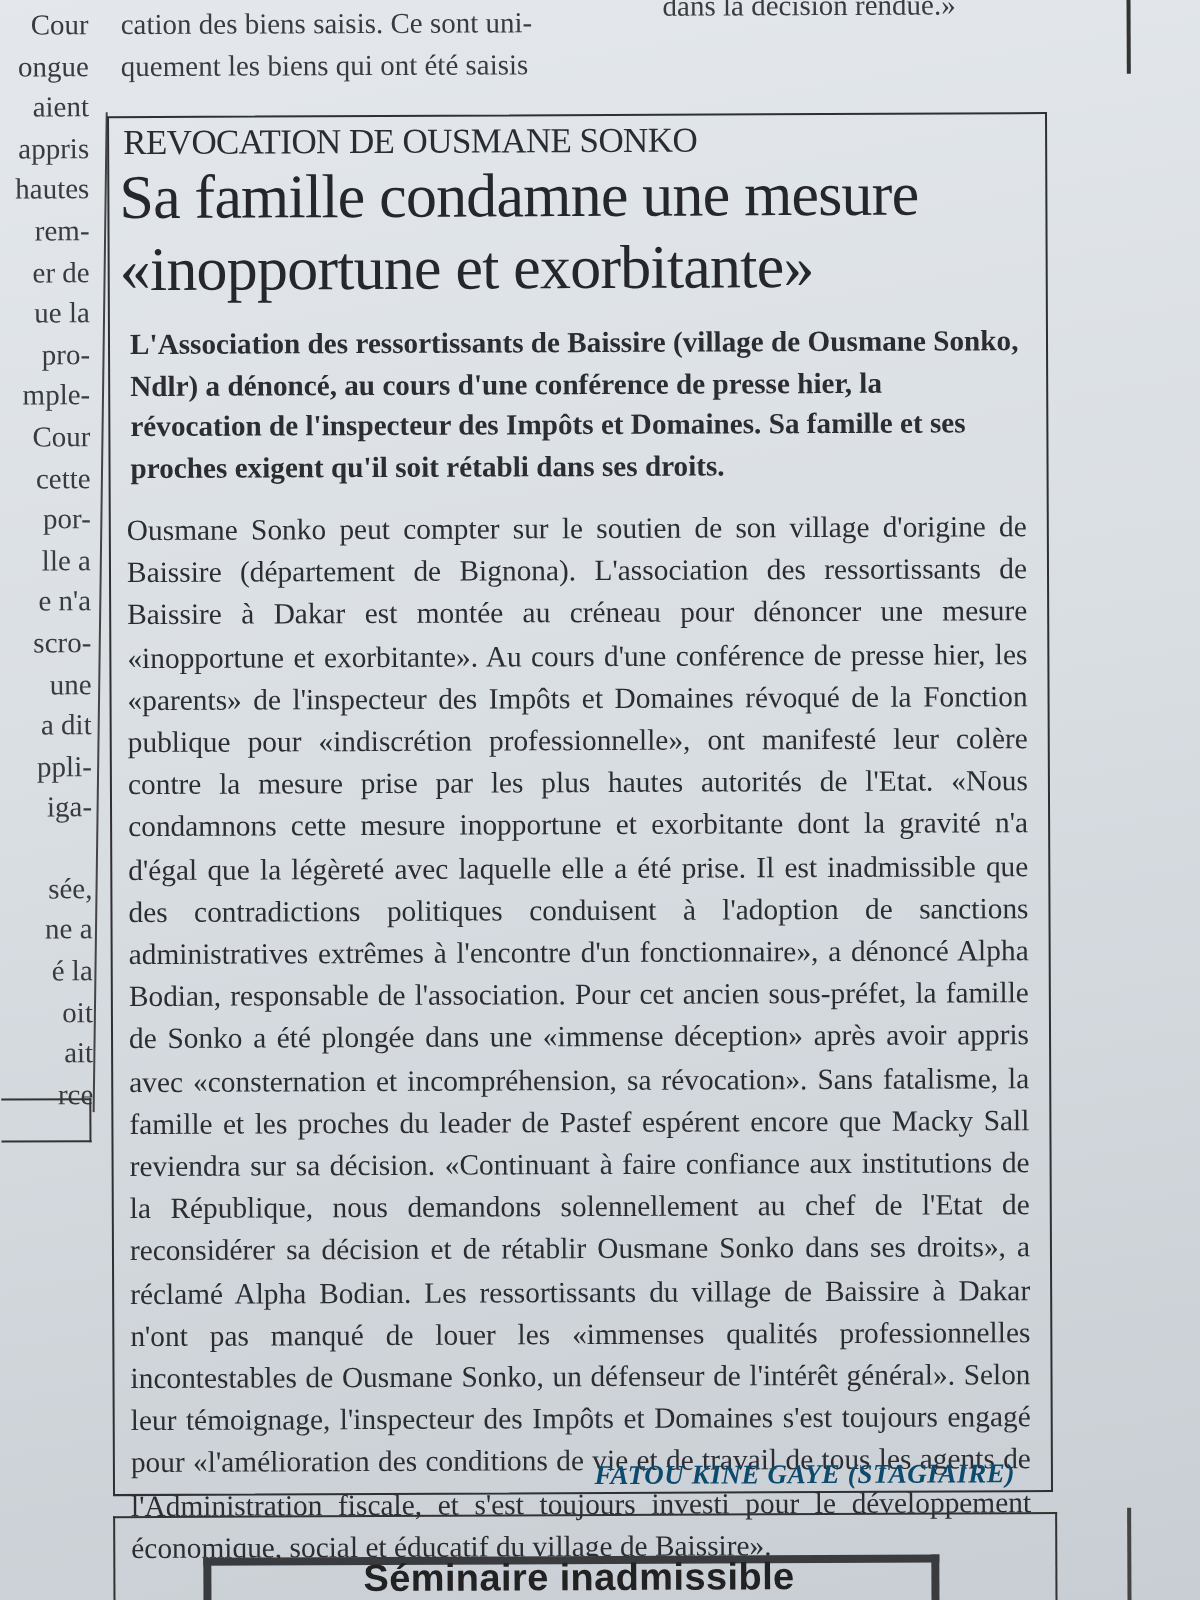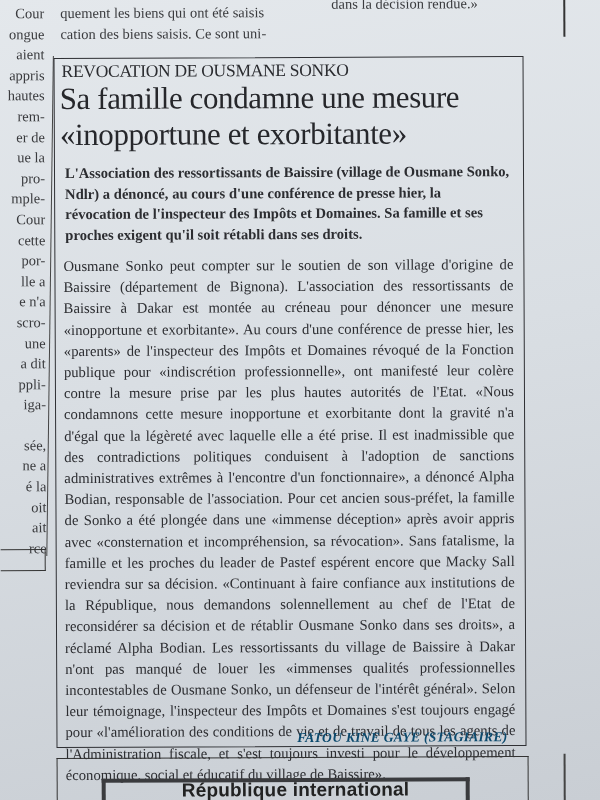--- a/index.html
+++ b/index.html
@@ -75,37 +75,37 @@
     <div>ne a</div>
     <div>é la</div>
     <div>oit</div>
     <div>ait</div>
     <div>rce</div>
   </div>
   <div class="left-rule"></div>
   <div class="left-box"></div>
 
   <div class="top-mid">
+    <div>cation des biens saisis. Ce sont uni-</div>
     <div>quement les biens qui ont été saisis</div>
-    <div>cation des biens saisis. Ce sont uni-</div>
   </div>
 
   <div class="top-right">
     <div>dans la décision rendue.»</div>
   </div>
   <div class="right-rule"></div>
 
   <div class="article">
     <div class="kicker">REVOCATION DE OUSMANE SONKO</div>
     <div class="headline">
       <div>Sa famille condamne une mesure</div>
       <div>«inopportune et exorbitante»</div>
     </div>
     <div class="lead">L'Association des ressortissants de Baissire (village de Ousmane Sonko, Ndlr) a dénoncé, au cours d'une conférence de presse hier, la révocation de l'inspecteur des Impôts et Domaines. Sa famille et ses proches exigent qu'il soit rétabli dans ses droits.</div>
     <div class="body-text">Ousmane Sonko peut compter sur le soutien de son village d'origine de Baissire (département de Bignona). L'association des ressortissants de Baissire à Dakar est montée au créneau pour dénoncer une mesure «inopportune et exorbitante». Au cours d'une conférence de presse hier, les «parents» de l'inspecteur des Impôts et Domaines révoqué de la Fonction publique pour «indiscrétion professionnelle», ont manifesté leur colère contre la mesure prise par les plus hautes autorités de l'Etat. «Nous condamnons cette mesure inopportune et exorbitante dont la gravité n'a d'égal que la légèreté avec laquelle elle a été prise. Il est inadmissible que des contradictions politiques conduisent à l'adoption de sanctions administratives extrêmes à l'encontre d'un fonctionnaire», a dénoncé Alpha Bodian, responsable de l'association. Pour cet ancien sous-préfet, la famille de Sonko a été plongée dans une «immense déception» après avoir appris avec «consternation et incompréhension, sa révocation». Sans fatalisme, la famille et les proches du leader de Pastef espérent encore que Macky Sall reviendra sur sa décision. «Continuant à faire confiance aux institutions de la République, nous demandons solennellement au chef de l'Etat de reconsidérer sa décision et de rétablir Ousmane Sonko dans ses droits», a réclamé Alpha Bodian. Les ressortissants du village de Baissire à Dakar n'ont pas manqué de louer les «immenses qualités professionnelles incontestables de Ousmane Sonko, un défenseur de l'intérêt général». Selon leur témoignage, l'inspecteur des Impôts et Domaines s'est toujours engagé pour «l'amélioration des conditions de vie et de travail de tous les agents de l'Administration fiscale, et s'est toujours investi pour le développement économique, social et éducatif du village de Baissire».</div>
     <div class="byline">FATOU KINE GAYE (STAGIAIRE)</div>
   </div>
 
   <div class="ad-outer"></div>
   <div class="ad-inner"></div>
-  <div class="ad-title">République international</div>
+  <div class="ad-title">Séminaire inadmissible</div>
   <div class="ad-right-rule"></div>
 </div>
 
 </body></html>

